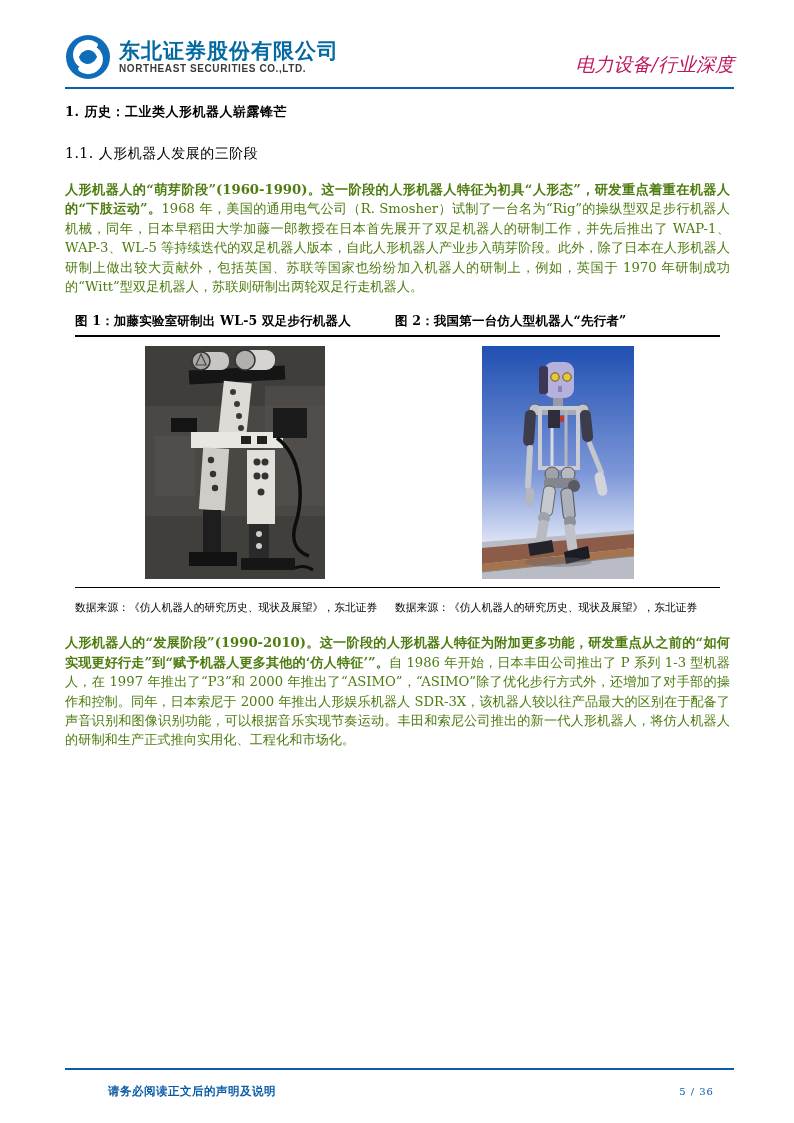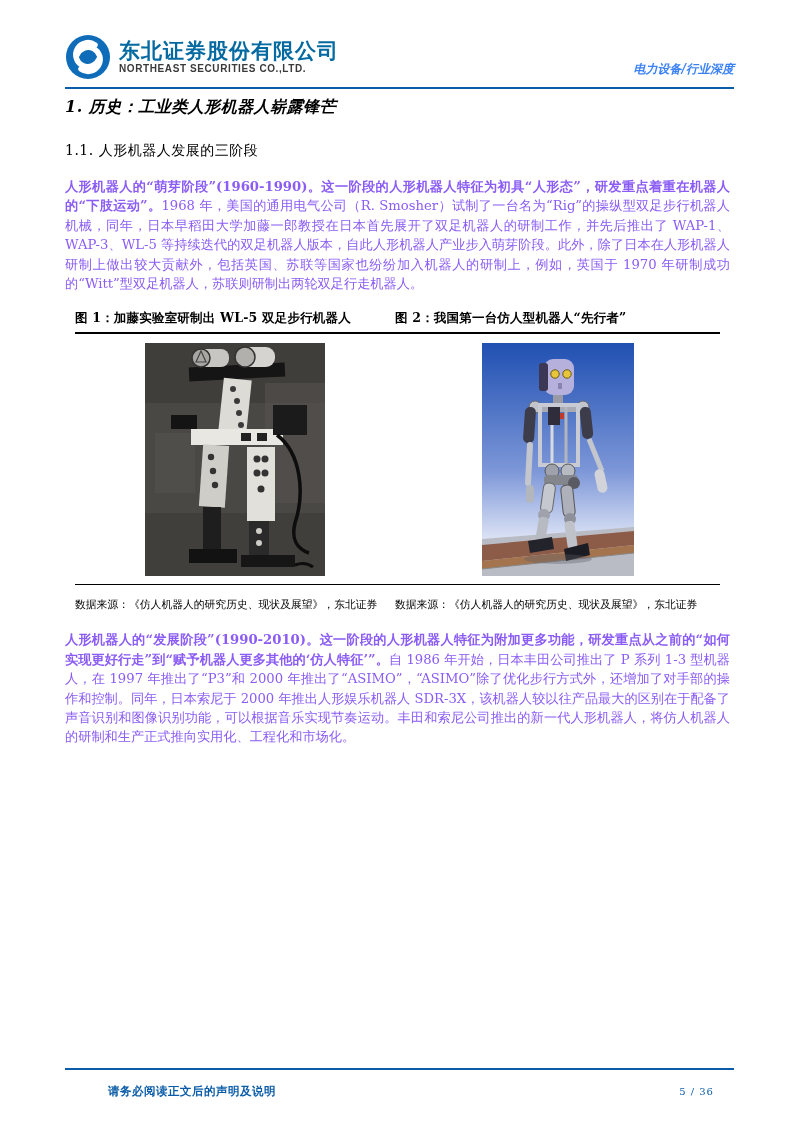--- a/index.html
+++ b/index.html
@@ -34,54 +34,54 @@
   }
   .company-en {
     font-family: "Liberation Sans", "DejaVu Sans", sans-serif;
     font-weight: 700;
     font-size: 10px;
     letter-spacing: 0.6px;
     color: #3a3a3a;
     margin-top: 2px;
   }
   .category {
-    font-size: 12px;
-    font-weight: 700;
+    font-size: 19px;
+    font-weight: 400;
     font-style: italic;
-    color: #3b82f6;
+    color: #be185d;
     padding-bottom: 2px;
     white-space: nowrap;
   }
   .header-rule {
     position: absolute;
     top: 87px; left: 65px; right: 60px;
     border-top: 2.5px solid #0b5ca8;
   }
   
   .main { position: absolute; top: 97px; left: 65px; right: 64px; }
   .h1 {
-    font-size: 16px;
+    font-size: 13px;
     font-weight: 700;
     color: #000;
     letter-spacing: 0.5px;
-    font-style: italic;
+    margin-top: 6px;
   }
   .h2 {
     font-size: 14px;
     font-weight: 400;
     color: #000;
     margin-top: 24px;
     letter-spacing: 0.5px;
   }
   .body-p {
     margin-top: 17px;
     font-size: 13.2px;
     line-height: 19.4px;
     text-align: justify;
-    color: #8b5cf6;
+    color: #4d7c0f;
   }
   .body-p strong { font-weight: 700; }
   
   .figures {
     display: flex;
     margin-top: 17px;
     justify-content: center;
   }
   .figure { margin: 0; }
   .figure.left  { width: 320px; }

